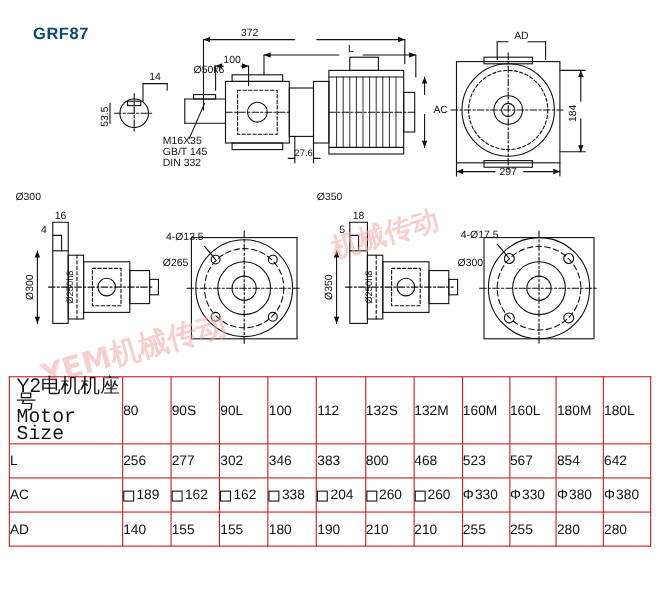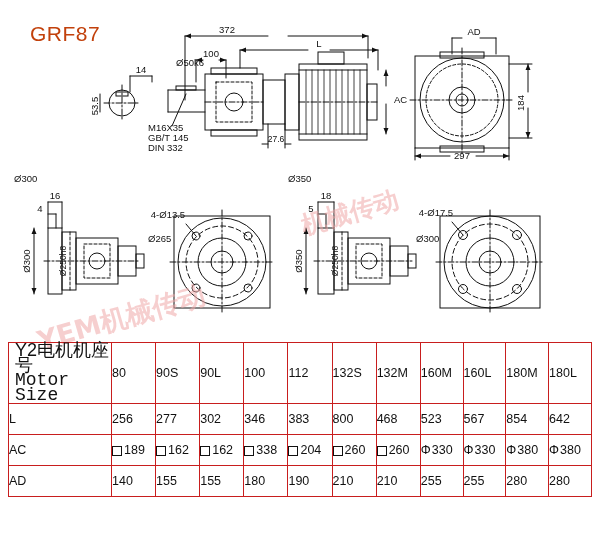--- a/index.html
+++ b/index.html
@@ -5,21 +5,21 @@
   html,body{margin:0;padding:0;}
   body{
     width:600px;height:544px;background:#ffffff;
     font-family:"Liberation Sans", sans-serif;
     color:#111;position:relative;overflow:hidden;
   }
   .page{position:relative;width:600px;height:544px;}
   svg{display:block;}
   .title{
     position:absolute;left:30px;top:22px;
-    font-size:21px;letter-spacing:.5px;color:#c2410c;
+    font-size:15px;letter-spacing:.5px;color:#0c4a6e;font-weight:bold;
   }
   .wm{
     position:absolute;pointer-events:none;
     color:#f0a8a8;opacity:.55;font-weight:bold;
     font-family:"DejaVu Sans", sans-serif;
     white-space:nowrap;
   }
   .wm1{left:300px;top:196px;font-size:25px;transform:rotate(-16deg);}
   .wm2{left:35px;top:300px;font-size:27px;transform:rotate(-16deg);}
   

